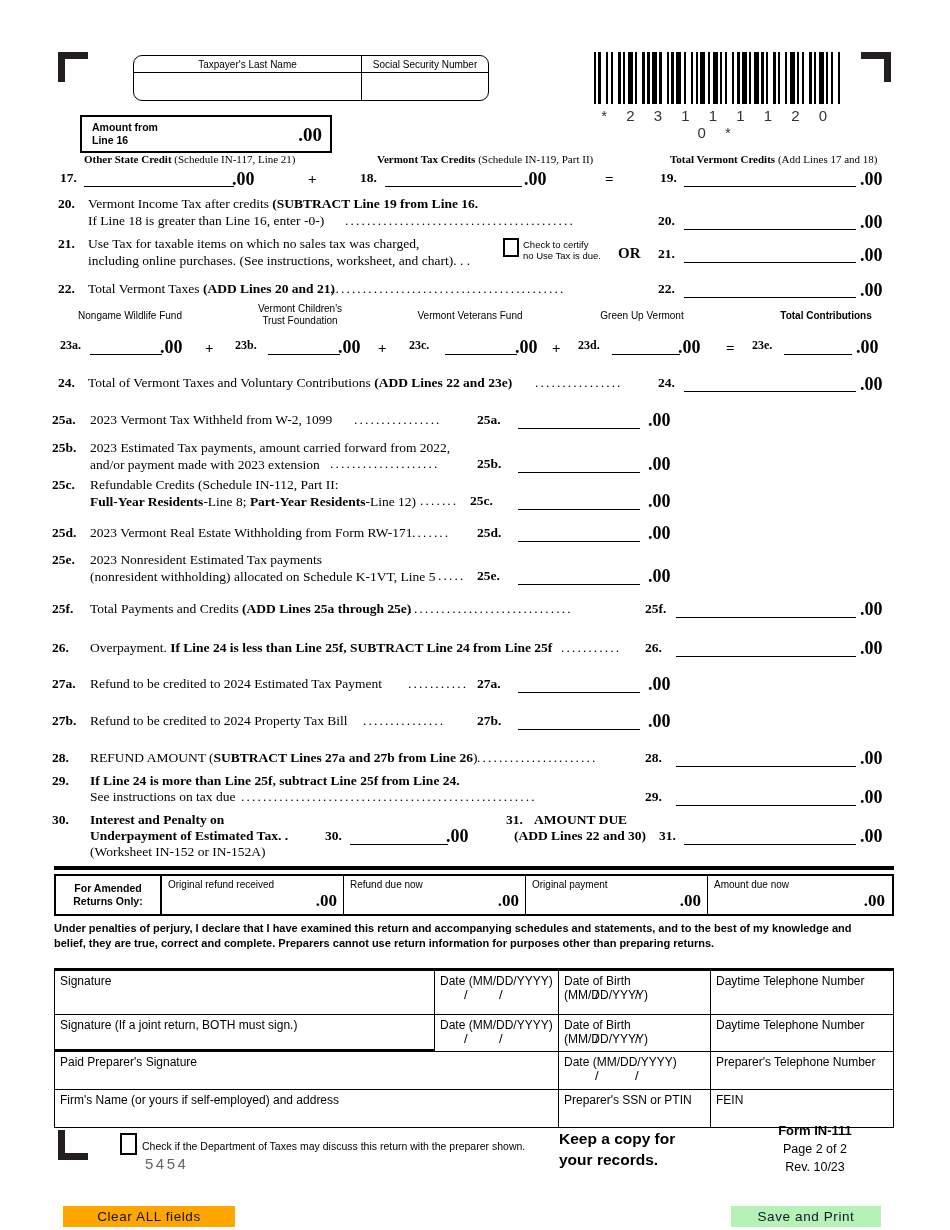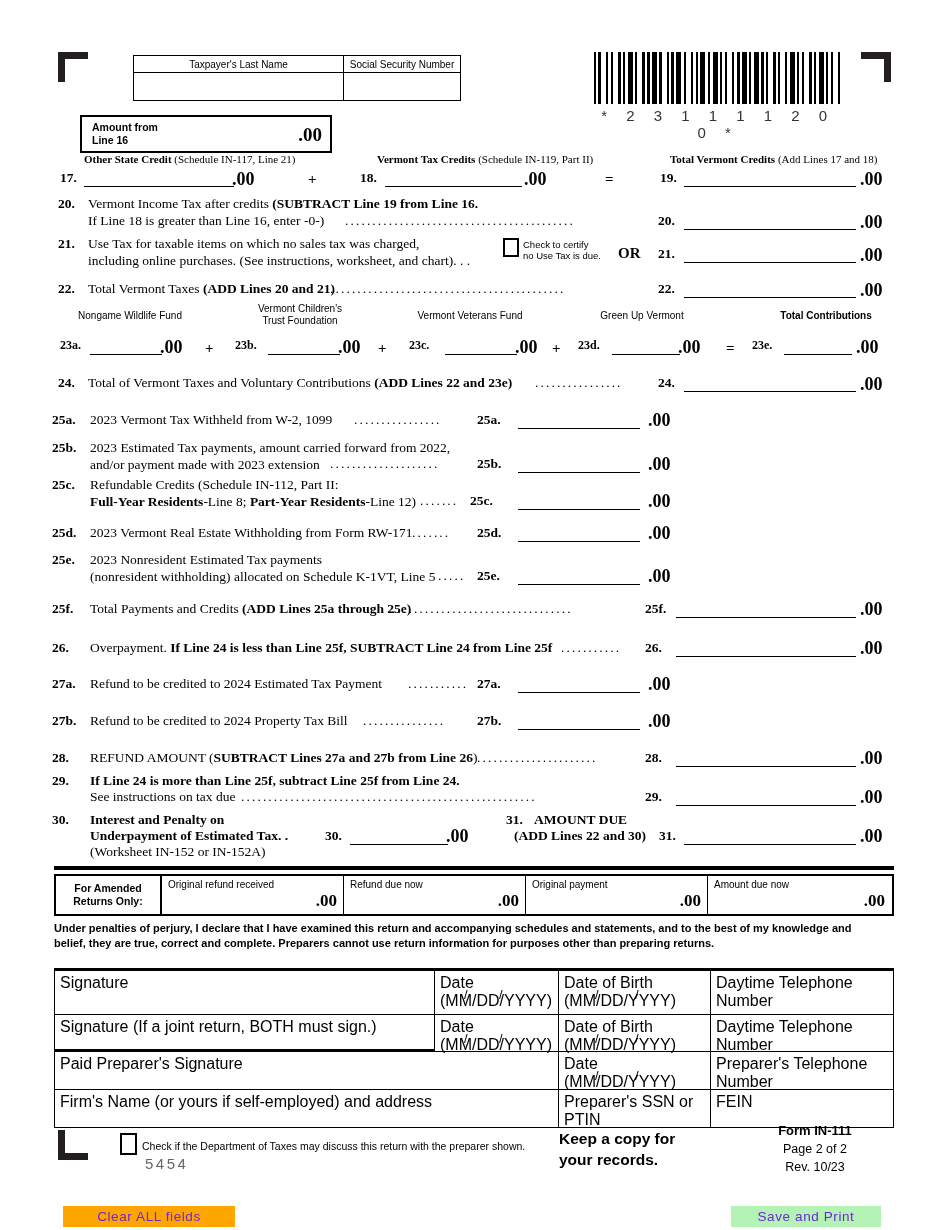--- a/index.html
+++ b/index.html
@@ -157,21 +157,21 @@
   .sig { position:absolute; box-sizing:border-box; }
   .sig .srow { display:flex; box-sizing:border-box; position:relative; }
   .sig .sc {
     box-sizing:border-box; position:relative;
     border-left:1.3px solid #000; border-bottom:1.3px solid #000;
   }
   .sig .sc:first-child { border-left:1.6px solid #000; }
   .sig .sc:last-child { border-right:1.6px solid #000; }
   .sig .scl {
     position:absolute; left:5px; top:3px;
-    font-family:"Liberation Sans", sans-serif; font-size:16px;
+    font-family:"Liberation Sans", sans-serif; font-size:12px;
   }
   .sig .slash {
     position:absolute; font-family:"Liberation Sans", sans-serif;
     font-size:13px; top:16px;
   }
 
   
   .footchk { position:absolute; border:2px solid #000; background:#fff; box-sizing:border-box; }
   .foottxt {
     position:absolute; font-family:"Liberation Sans", sans-serif;
@@ -191,42 +191,42 @@
     line-height:18px;
   }
   .formid .b { font-weight:bold; font-size:13px; }
 
   
   .btn {
     position:absolute; box-sizing:border-box;
     display:flex; align-items:center; justify-content:center;
     font-family:"Liberation Sans", sans-serif;
     font-size:13.5px; letter-spacing:0.6px;
-    color:#6d28d9; cursor:pointer; border:none;text-align:right;
+    color:#0f172a; cursor:pointer; border:none;text-align:right;
   }
 </style>
 </head>
 <body>
 
 <div class="page">
 
   <div class="corner tl" style="left:58px; top:52px;">
       <i class="h"></i>
       <i class="v"></i>
     </div>
   <div class="corner tr" style="left:861px; top:52px;">
       <i class="h"></i>
       <i class="v"></i>
     </div>
   <div class="corner bl" style="left:58px; top:1130px;">
       <i class="h"></i>
       <i class="v"></i>
     </div>
 
-  <div class="hdr-tbl" style="left:133px; top:55px; width:328px;">
+  <div class="hdr-tbl" style="left:133px; top:55px; width:356px;border-radius:9px;">
     <div class="row lblrow">
       <div class="cellA">
           <div class="lbl">Taxpayer's Last Name</div>
         </div>
       <div class="cellB">
           <div class="lbl">Social Security Number</div>
         </div>
     </div>
     <div class="row fldrow">
       <div class="cellA"></div>

